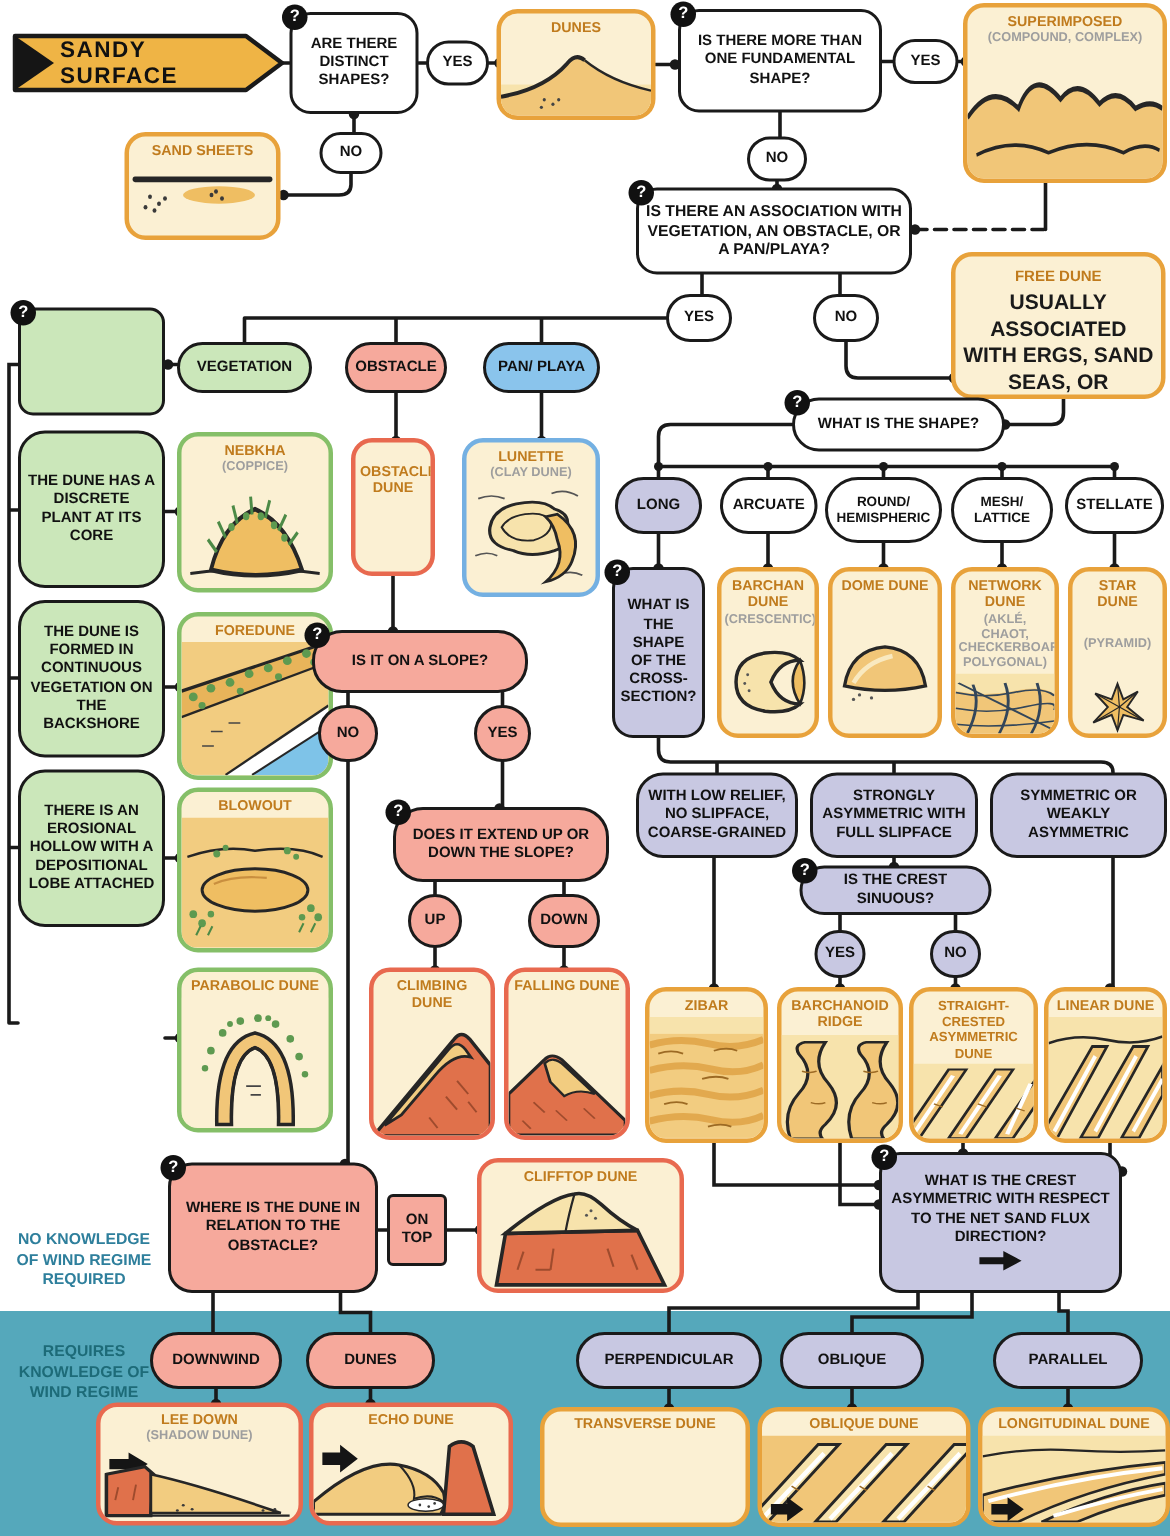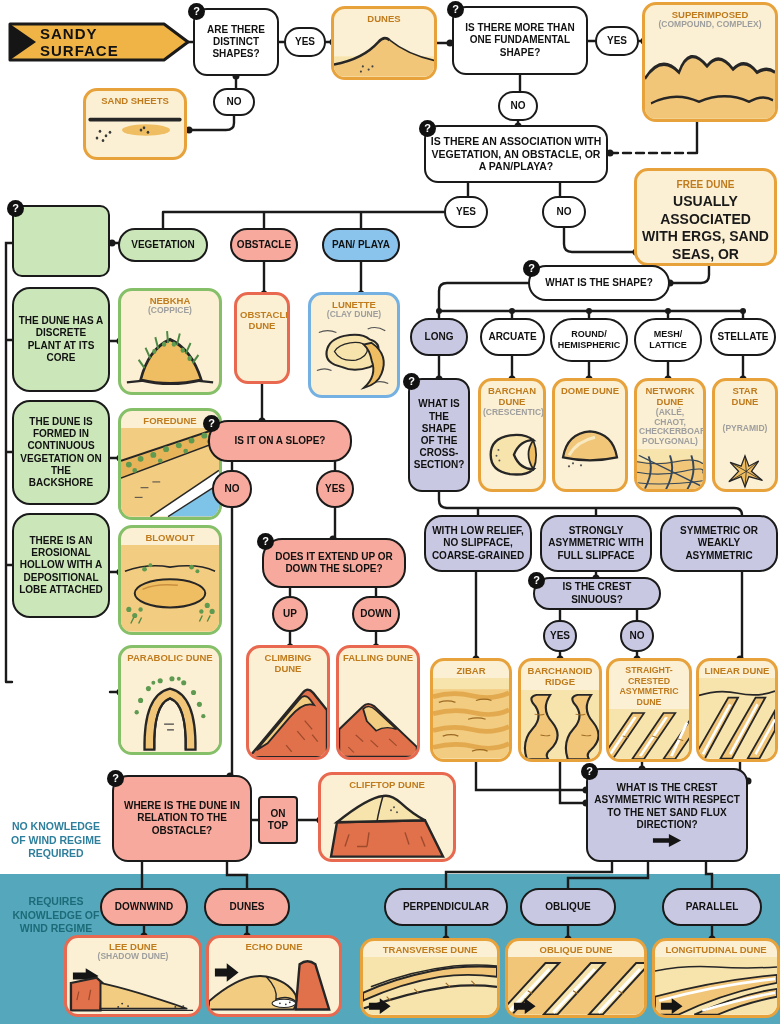--- a/index.html
+++ b/index.html
@@ -691,21 +691,21 @@
       <span>PERPENDICULAR</span>
     </div>
   <div class="node oval c-lav" style="left:520px;top:888px;width:96px;height:38px;">
       <span>OBLIQUE</span>
     </div>
   <div class="node oval c-lav" style="left:662px;top:888px;width:100px;height:38px;">
       <span>PARALLEL</span>
     </div>
 
   <div class="card b-red" style="left:64px;top:935px;width:138px;height:82px;">
-    <div class="ttl" style="padding-top:3px;">LEE DUNE</div>
+    <div class="ttl" style="padding-top:3px;">LEE DOWN</div>
     <div class="sub">(SHADOW DUNE)</div>
     <div class="ill">
         <svg viewBox="0 0 134 58" preserveAspectRatio="none">
           <path d="M6,10 h13 v-5 l13,9 -13,9 v-5 h-13z" fill="#151515"></path>
           <path d="M4,22 L30,16 36,22 34,54 4,54Z" fill="#E0714B" stroke="#262626" stroke-width="2.4"></path>
           <path d="M34,22 Q66,30 122,52 L34,52Z" fill="#F2CC80" stroke="#262626" stroke-width="2"></path>
           <path d="M4,54 H128" stroke="#262626" stroke-width="1.6"></path>
           <g fill="#3a3a3a">
             <circle cx="56" cy="46" r="1"></circle>
             <circle cx="62" cy="49" r="1"></circle>
@@ -730,21 +730,21 @@
           <path d="M58,22 Q70,34 68,44 Q80,40 88,46" fill="none" stroke="#262626" stroke-width="1.4"></path>
           <ellipse cx="76" cy="48" rx="12" ry="4" fill="#fff" stroke="#262626" stroke-width="1"></ellipse>
           <g fill="#3a3a3a">
             <circle cx="72" cy="48" r="0.9"></circle>
             <circle cx="78" cy="49" r="0.9"></circle>
             <circle cx="82" cy="47" r="0.9"></circle>
           </g>
         </svg>
       </div>
   </div>
-  <div class="card" style="left:360px;top:938px;width:140px;height:80px;">
+  <div class="card" style="left:360px;top:938px;width:140px;height:80px;align-items:center;">
     <div class="ttl" style="padding-top:3px;">TRANSVERSE DUNE</div>
     <div class="ill">
         <svg viewBox="0 0 136 58" preserveAspectRatio="none">
           <rect width="136" height="58" fill="#F7E3AC"></rect>
           <path d="M0,44 Q40,26 78,20 Q106,16 136,20 L136,10 Q100,8 70,14 Q30,22 0,36Z" fill="#F1C678" stroke="#262626" stroke-width="2"></path>
           <path d="M0,52 Q44,36 86,30 Q112,27 136,30" fill="none" stroke="#262626" stroke-width="2.2"></path>
           <path d="M8,30 Q48,14 92,9 Q116,7 136,9" fill="none" stroke="#262626" stroke-width="1.6"></path>
           <g stroke="#9c6a24" stroke-width="1.1" fill="none">
             <path d="M24,40 l4,4"></path>
             <path d="M52,32 l4,4"></path>

